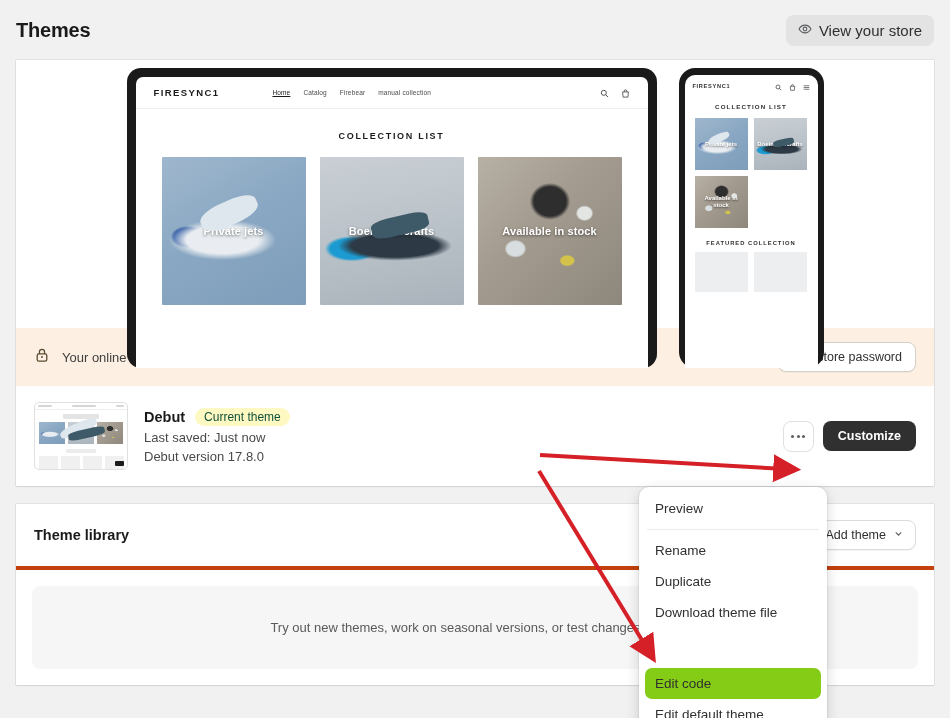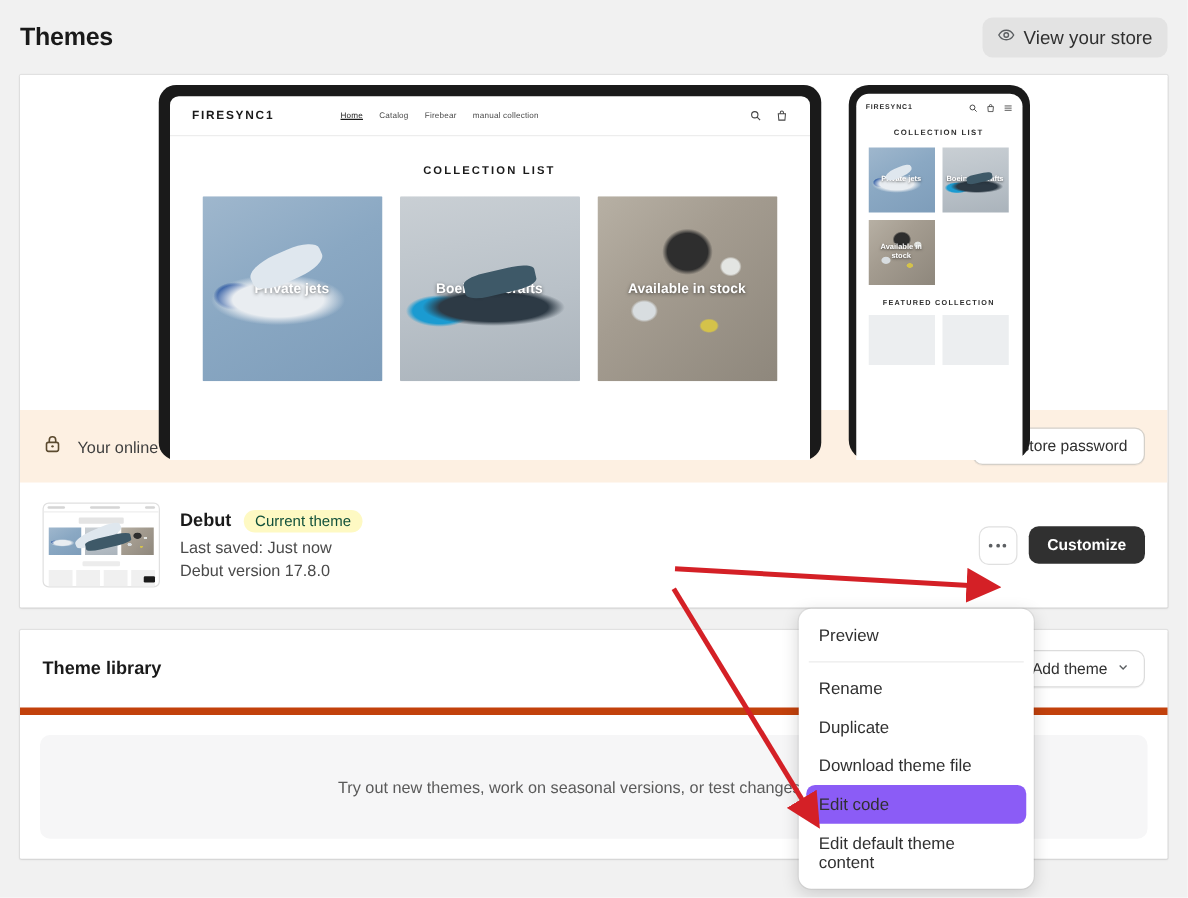--- a/index.html
+++ b/index.html
@@ -181,21 +181,21 @@
   .customize-btn {
     background: #303030; color: #fff; border: none; border-radius: 8px;
     padding: 8px 15px; font-size: 12.5px; font-weight: 600;
     font-family: inherit; cursor: pointer;
   }
 
   
   .library-card { margin-top: 18px; }
   .library-head {
     display: flex; align-items: center; justify-content: space-between;
-    padding: 16px 18px; border-bottom: 6px solid #c2410c;
+    padding: 16px 18px; border-bottom: 4px solid #c2410c;
   }
   .library-title { font-size: 14.5px; font-weight: 700; color: #1a1a1a; }
   .add-theme-btn {
     display: inline-flex; align-items: center; gap: 7px;
     background: #fff; border: 1px solid #dcdcdc; border-radius: 8px;
     padding: 7px 11px; font-size: 12.5px; color: #303030;
     font-family: inherit; cursor: pointer;
     box-shadow: 0 1px 0 rgba(0,0,0,.04);
   }
   .library-body { padding: 16px; }
@@ -210,21 +210,21 @@
     position: absolute; left: 639px; top: 487px; width: 188px;
     background: #fff; border-radius: 10px;
     box-shadow: 0 0 0 1px rgba(0,0,0,.05), 0 4px 14px rgba(0,0,0,.16);
     padding: 6px 6px; z-index: 30;
   }
   .menu-sep { height: 1px; background: #ececec; margin: 5px 2px; }
   .menu-item {
     padding: 8px 10px; font-size: 13.5px; color: #303030;
     border-radius: 7px; cursor: pointer;
   }
-  .menu-item.highlight { background: #8b5cf6; }
+  .menu-item.highlight { background: #84cc16; margin-top: 40px; }
 
   
   .annot { position: absolute; inset: 0; pointer-events: none; z-index: 40; }
 </style>
 </head>
 <body>
 
 <div class="page">
 
   <div class="page-header">

